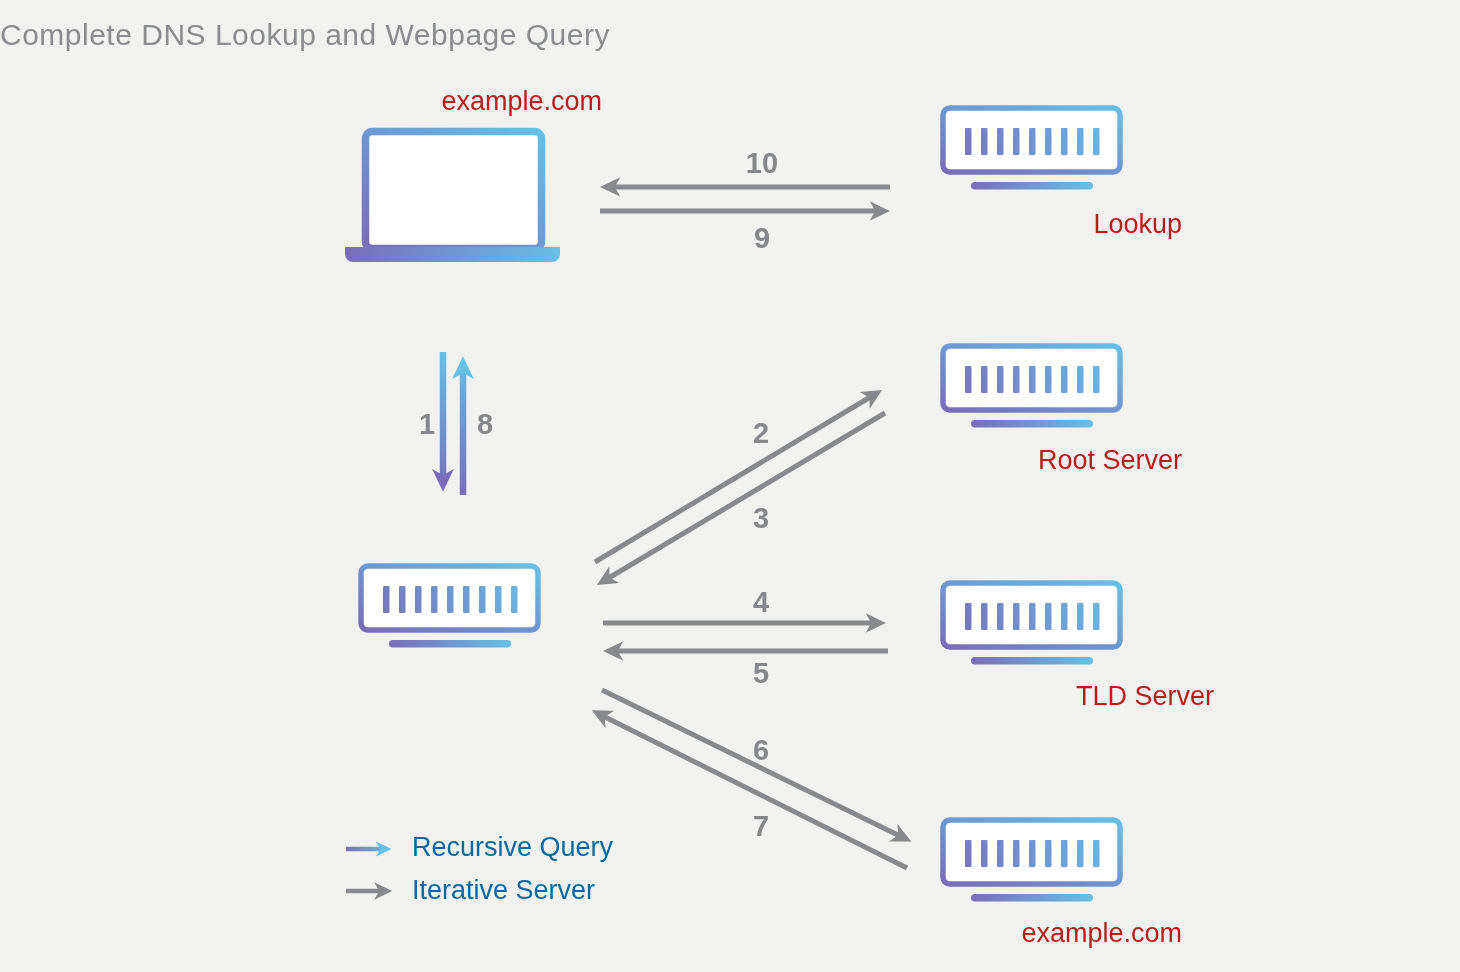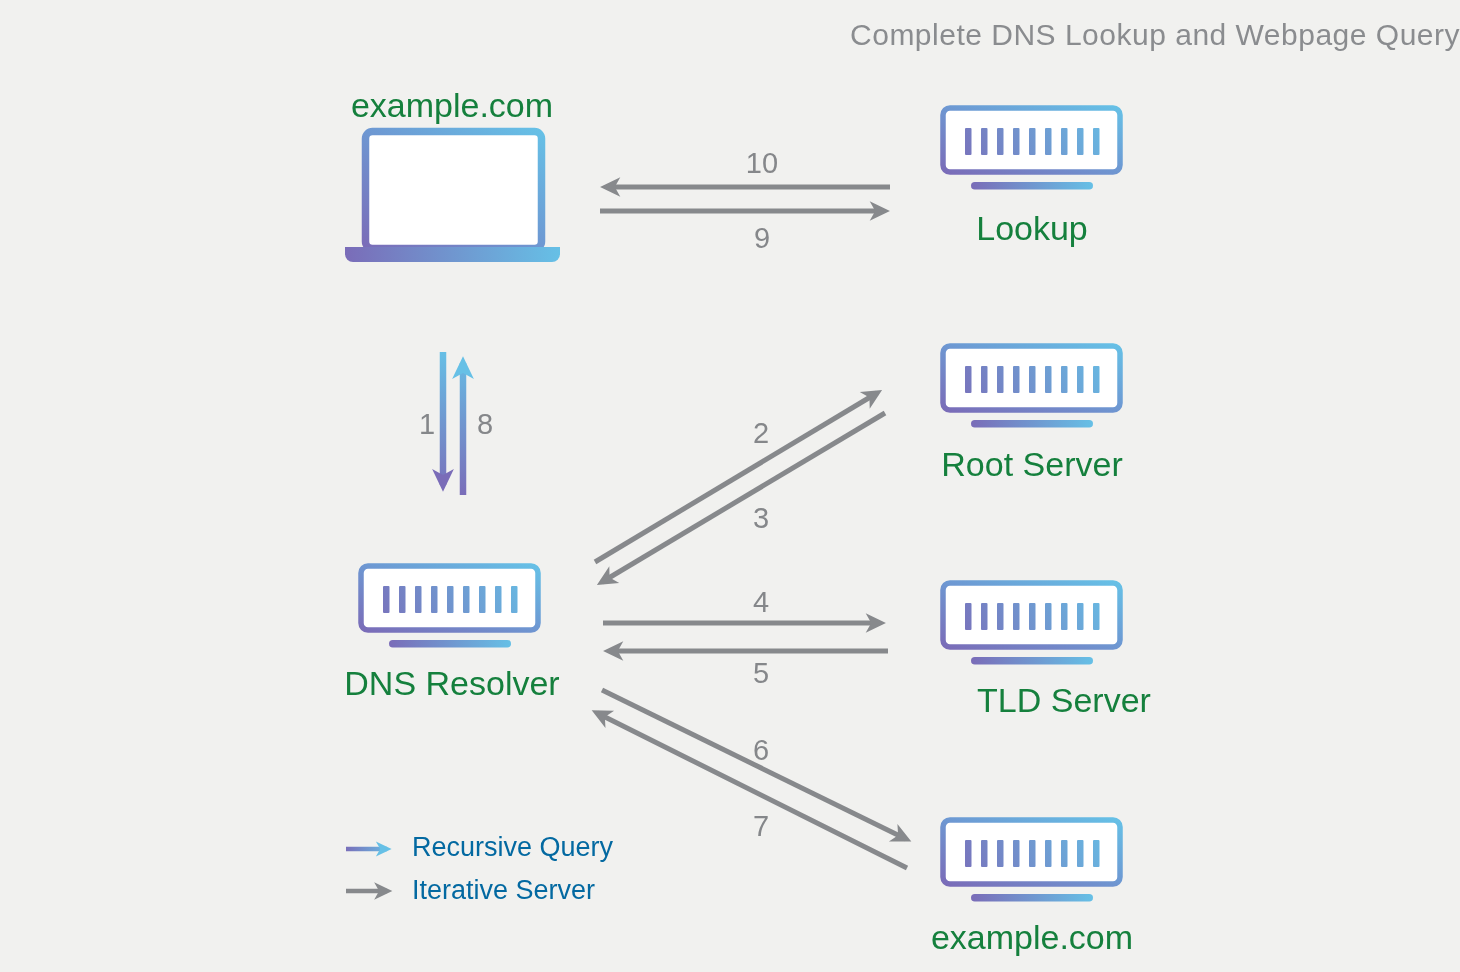--- a/index.html
+++ b/index.html
@@ -3,32 +3,32 @@
 <meta charset="utf-8">
 <style>
   html,body { margin:0; padding:0; background:#f1f1ef; }
   .canvas {
     position:relative; width:1460px; height:972px;
     background:#f1f1ef; overflow:hidden;
     font-family:"Liberation Sans", sans-serif;
   }
   .title {
     position:absolute; top:18px; left:0; width:100%;
-    text-align:right; font-size:30px; color:#8a8c8f;
+    text-align:left; font-size:30px; color:#8a8c8f;
     letter-spacing:0.5px;
   }
   .arrows { position:absolute; left:0; top:0; }
   .icon { position:absolute; }
   .node-label {
     position:absolute; width:300px; margin-left:-150px;
-    text-align:center; font-size:34px; color:#15803d;
+    text-align:right; font-size:27px; color:#b91c1c;
   }
   .step {
     position:absolute; transform:translate(-50%,-50%);
-    font-size:29px; color:#85878a;
+    font-size:29px; color:#85878a;font-weight:bold;
   }
   .legend-label {
     position:absolute; transform:translateY(-52%);
     font-size:27px; color:#0369a1;
   }
   .srv-body  { fill:#ffffff; stroke:url(#g-diag); stroke-width:5.5; }
   .srv-bars rect { fill:url(#g-bars); }
   .srv-base  { fill:url(#g-horiz); }
 </style>
 </head>
@@ -146,21 +146,20 @@
         <rect x="73" y="23" width="6.5" height="27" rx="1"></rect>
         <rect x="89" y="23" width="6.5" height="27" rx="1"></rect>
         <rect x="105" y="23" width="6.5" height="27" rx="1"></rect>
         <rect x="121" y="23" width="6.5" height="27" rx="1"></rect>
         <rect x="137" y="23" width="6.5" height="27" rx="1"></rect>
         <rect x="153" y="23" width="6.5" height="27" rx="1"></rect>
       </g>
       <rect class="srv-base" x="31" y="77" width="122" height="7.5" rx="3.75"></rect>
     </svg>
   </div>
-  <div class="node-label" style="left:452px; top:664px">DNS Resolver</div>
 
   <div class="icon" style="left:940px; top:580px">
     <svg width="183" height="85" viewBox="0 0 183 85">
       <rect class="srv-body" x="3" y="3" width="177" height="64" rx="7"></rect>
       <g class="srv-bars">
         <rect x="25" y="23" width="6.5" height="27" rx="1"></rect>
         <rect x="41" y="23" width="6.5" height="27" rx="1"></rect>
         <rect x="57" y="23" width="6.5" height="27" rx="1"></rect>
         <rect x="73" y="23" width="6.5" height="27" rx="1"></rect>
         <rect x="89" y="23" width="6.5" height="27" rx="1"></rect>

